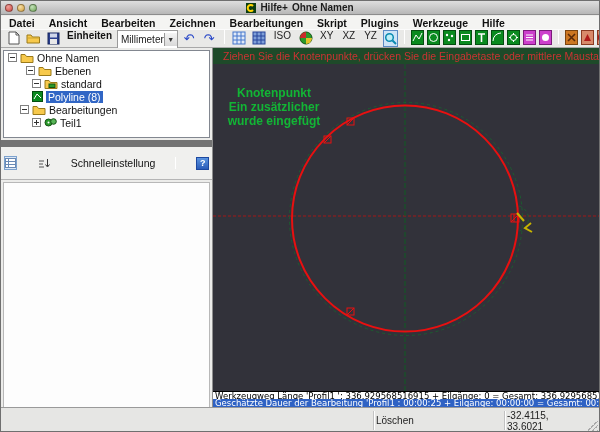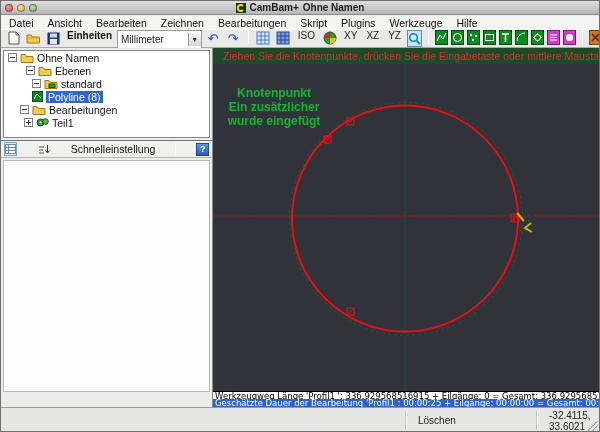--- a/index.html
+++ b/index.html
@@ -17,30 +17,30 @@
     background:linear-gradient(#dedede,#b7b7b7);border-bottom:1px solid #8c8c8c;
     display:flex;align-items:center;}
   .lights{position:absolute;left:4px;top:3px;display:flex;gap:4px;}
   .light{width:8px;height:8px;border-radius:50%;border:1px solid rgba(0,0,0,.35);}
   .light.red{background:radial-gradient(circle at 35% 30%,#f0a09a,#cf4a42);}
   .light.yellow{background:radial-gradient(circle at 35% 30%,#f5dfa8,#d5a03d);}
   .light.green{background:radial-gradient(circle at 35% 30%,#c2e2b8,#6fa356);}
   .title-center{margin:0 auto;display:flex;align-items:center;gap:4px;font-size:10px;font-weight:bold;color:#1c1c1c;}
   
   .menubar{position:absolute;left:0;top:15px;width:100%;height:13px;background:#f4f4f2;
-    display:flex;align-items:center;gap:14px;padding:0 8px;font-size:10.5px;color:#111;}
+    display:flex;align-items:center;gap:14px;padding:0 8px;font-size:10.5px;color:#111;font-weight:bold;}
   
   .toolbar{position:absolute;left:0;top:28px;width:100%;height:19px;background:#e9e9e7;
     border-top:1px solid #fbfbfb;border-bottom:1px solid #a8a8a8;
     display:flex;gap:3px;padding:0 4px;font-size:10px;}
   .tsep{width:1px;height:14px;background:#b5b5b5;border-right:1px solid #fff;margin:0 3px;}
   .ticon{width:17px;height:16px;display:flex;align-items:center;justify-content:center;flex:0 0 auto;}
   .tlabel{font-weight:bold;color:#111;padding:0 2px;}
   .tbtn-text{color:#222;padding:0 3px;}
-  .combo{width:86px;height:19px;background:#fff;border:1px solid #9a9a9a;display:flex;align-items:center;font-size:10px;color:#222;gap:24px;}
+  .combo{width:86px;height:19px;background:#fff;border:1px solid #9a9a9a;display:flex;align-items:center;font-size:10px;color:#222;}
   .combo .val{flex:1;padding-left:3px;overflow:hidden;white-space:nowrap;}
   .combo .drop{width:13px;height:13px;background:linear-gradient(#f4f4f4,#d8d8d8);border-left:1px solid #9a9a9a;
     display:flex;align-items:center;justify-content:center;font-size:7px;color:#333;}
   .arrow-glyph{font-size:13px;color:#2a49c8;line-height:1;}
   .sq{width:15px;height:15px;border:1px solid #044d10;background:var(--tool-green);display:flex;align-items:center;justify-content:center;}
   .sq.mag{background:var(--tool-magenta);border-color:#7a1a7a;}
   .sq.red1{background:#cc7722;border-color:#7a4410;}
   .sq.red2{background:#d8896a;border-color:#8a3a22;}
   .zoom-btn{background:#cde4f7;border:1px solid #5a8ac5;width:18px;height:17px;display:flex;align-items:center;justify-content:center;}
   
@@ -50,21 +50,21 @@
   .tab{display:flex;align-items:center;gap:3px;font-size:10px;color:#222;background:#dcdcd8;
     border:1px solid #9a9a9a;border-bottom:none;border-radius:2px 2px 0 0;padding:1px 6px;height:14px;}
   .tab.active{background:#f4f4f2;height:16px;margin-bottom:-1px;}
   .treebox{margin:2px;height:88px;background:#fff;border:1px solid #828790;overflow:hidden;font-size:10.5px;}
   .trow{display:flex;align-items:center;height:13px;gap:3px;color:#111;}
   .exp{position:relative;width:9px;height:9px;border:1px solid #808080;background:#fff;flex:0 0 auto;}
   .exp::before{content:"";position:absolute;left:1px;right:1px;top:3px;border-top:1px solid #333;}
   .exp.plus::after{content:"";position:absolute;top:1px;bottom:1px;left:3px;border-left:1px solid #333;}
   .tlabel-sel{background:var(--selection-blue);color:#fff;padding:0 2px;}
   .quickbar{display:flex;align-items:center;gap:20px;height:17px;background:#f0f0ee;
-    border-top:1px solid #737373;border-bottom:1px solid #b5b5b5;padding:8px 3px;font-size:10.5px;color:#111;}
+    border-top:7px solid #737373;border-bottom:1px solid #b5b5b5;padding:16px 3px;font-size:10.5px;color:#111;}
   .qicon{width:15px;height:14px;display:flex;align-items:center;justify-content:center;}
   .qicon.pressed{background:#dce8f6;border:1px solid #7da2ce;}
   .qsep{width:1px;height:12px;background:#b5b5b5;border-right:1px solid #fff;}
   .helpbtn{width:14px;height:13px;background:linear-gradient(#5b94e0,#2a5cb8);border:1px solid #1c48a0;color:#fff;
     font-size:9px;font-weight:bold;display:flex;align-items:center;justify-content:center;}
   .propsbox{margin:2px;height:232px;background:#fdfdfd;border:1px solid #b8b8b8;}
   
   .canvas{position:absolute;left:212px;top:47px;width:388px;height:359px;background:var(--canvas-bg);overflow:hidden;}
   .instruction{position:absolute;left:0;top:0;width:100%;height:16px;background:var(--instruction-bg);
     color:var(--instruction-text);font-size:10.5px;line-height:16px;padding-left:10px;white-space:nowrap;overflow:hidden;}
@@ -76,41 +76,41 @@
   .orig{stroke:var(--original-green);stroke-width:1;stroke-dasharray:3 3;fill:none;}
   .shape-red{stroke:var(--geometry-red);stroke-width:2;fill:none;}
   .node{stroke:var(--geometry-red);stroke-width:1;fill:none;}
   .cursor{stroke:var(--cursor-yellow);stroke-width:2;fill:none;}
   .infobar{position:absolute;left:0;width:100%;height:8px;font-size:8.5px;line-height:8px;white-space:nowrap;overflow:hidden;padding-left:2px;font-family:"DejaVu Sans",sans-serif;}
   .infobar.white{bottom:8px;background:#fff;color:#000;border-top:1px solid #000;}
   .infobar.blue{bottom:0;background:var(--time-bar-blue);color:#fff;}
   
   .statusbar{position:absolute;left:0;top:406px;width:100%;height:26px;background:#e6e6e4;
     border-top:1px solid #9a9a9a;font-size:10px;color:#222;}
-  .scell{position:absolute;top:3px;bottom:3px;border-left:1px solid #c2c2c2;box-shadow:inset 1px 0 0 #fff;display:flex;align-items:center;padding:0 12px;margin-left:32px;}
+  .scell{position:absolute;top:3px;bottom:3px;border-left:1px solid #c2c2c2;box-shadow:inset 1px 0 0 #fff;display:flex;align-items:center;padding:0 2px;}
   .grip{position:absolute;right:1px;bottom:1px;width:12px;height:12px;
     background:linear-gradient(135deg,transparent 50%,#aaa 50%,#aaa 55%,transparent 55%,transparent 70%,#aaa 70%,#aaa 75%,transparent 75%,transparent 90%,#aaa 90%);}
 </style>
 </head>
 <body>
 
 <div class="window">
 
   <div class="titlebar">
     <div class="lights">
       <div class="light red"></div>
       <div class="light yellow"></div>
       <div class="light green"></div>
     </div>
     <div class="title-center">
       <svg width="10" height="10">
           <rect x="0" y="0" width="10" height="10" fill="#0b3d12"></rect>
           <path d="M7 3 A3 3 0 1 0 7 7" stroke="#ffd400" stroke-width="2" fill="none"></path>
         </svg>
-      <span>CamBam+</span>
+      <span>Hilfe+</span>
       <span>Ohne Namen</span>
     </div>
   </div>
 
   <div class="menubar">
     <span>Datei</span>
     <span>Ansicht</span>
     <span>Bearbeiten</span>
     <span>Zeichnen</span>
     <span>Bearbeitungen</span>
@@ -281,21 +281,21 @@
           </svg>
         <span class="tlabel-sel">Polyline (8)</span>
       </div>
       <div class="trow" style="padding-left:16px">
         <span class="exp"></span>
         <svg width="14" height="11">
             <path d="M1 2.5 h4 l1.5 2 h6.5 v6 h-12 z" fill="#f7c94c" stroke="#9a7a1a"></path>
           </svg>
         <span>Bearbeitungen</span>
       </div>
-      <div class="trow" style="padding-left:20px">
+      <div class="trow" style="padding-left:28px">
         <span class="exp plus"></span>
         <svg width="13" height="11">
             <circle cx="4.5" cy="5.5" r="3.5" fill="#2a9a2a" stroke="#145214"></circle>
             <circle cx="9.5" cy="4.5" r="2.8" fill="#57b557" stroke="#145214"></circle>
             <circle cx="4.5" cy="5.5" r="1" fill="#fff"></circle>
           </svg>
         <span>Teil1</span>
       </div>
     </div>
 

